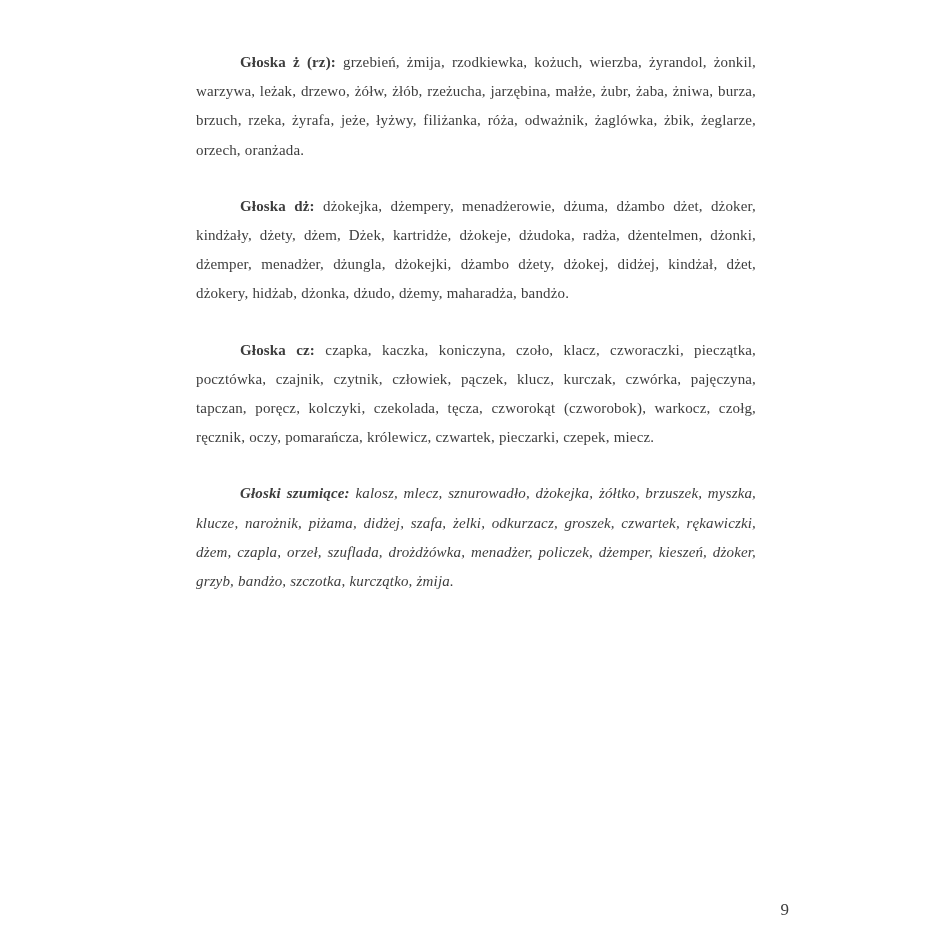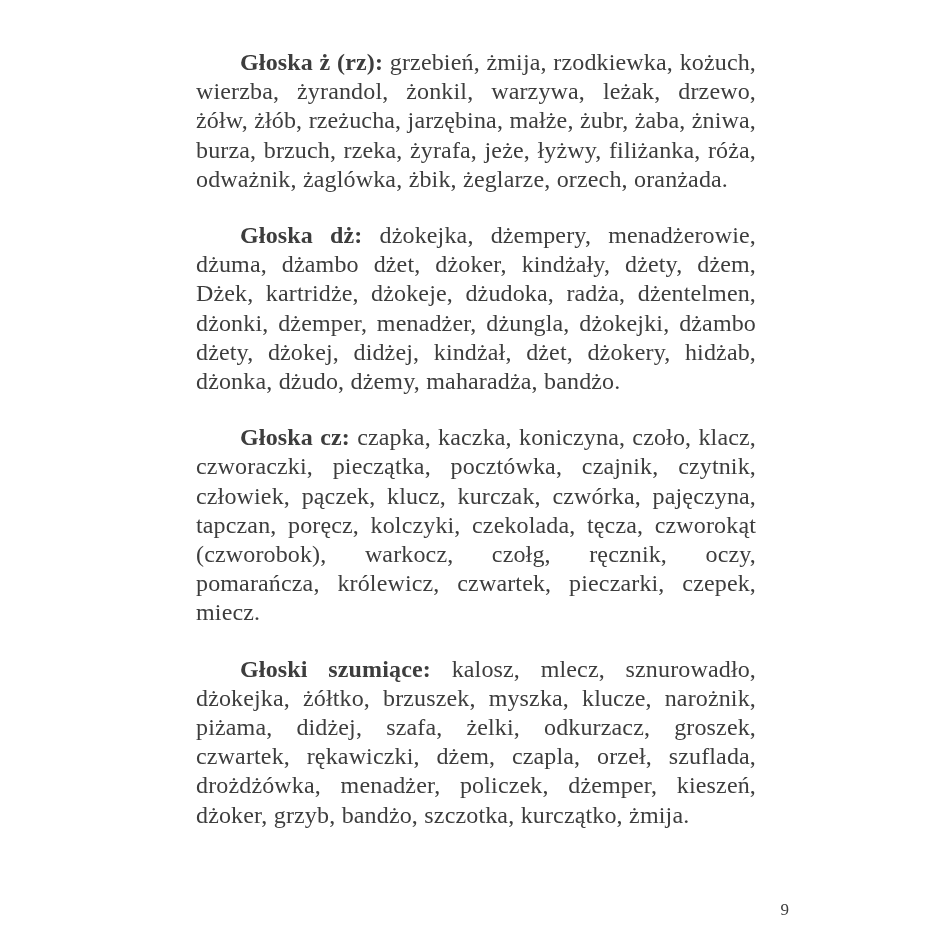--- a/index.html
+++ b/index.html
@@ -25,31 +25,32 @@
   }
   .text-column {
     position: absolute;
     left: 196px;
     top: 48px;
     width: 560px;
   }
   .para {
     margin: 0 0 27px 0;
     padding: 0;
-    font-size: 24px;
+    font-size: 15px;
     line-height: 29.2px;
     text-align: justify;
     text-justify: inter-word;
     letter-spacing: 0.15px;
     word-spacing: 0.2px;
     text-indent: 44px;
     hyphens: manual;
   }
   .para:last-child {
     margin-bottom: 17px;
+    font-style: italic;
   }
   .para .lead {
     font-weight: bold;
   }
   .page-number {
     position: absolute;
     left: 0;
     top: 900px;
     width: 789px;
     text-align: right;

